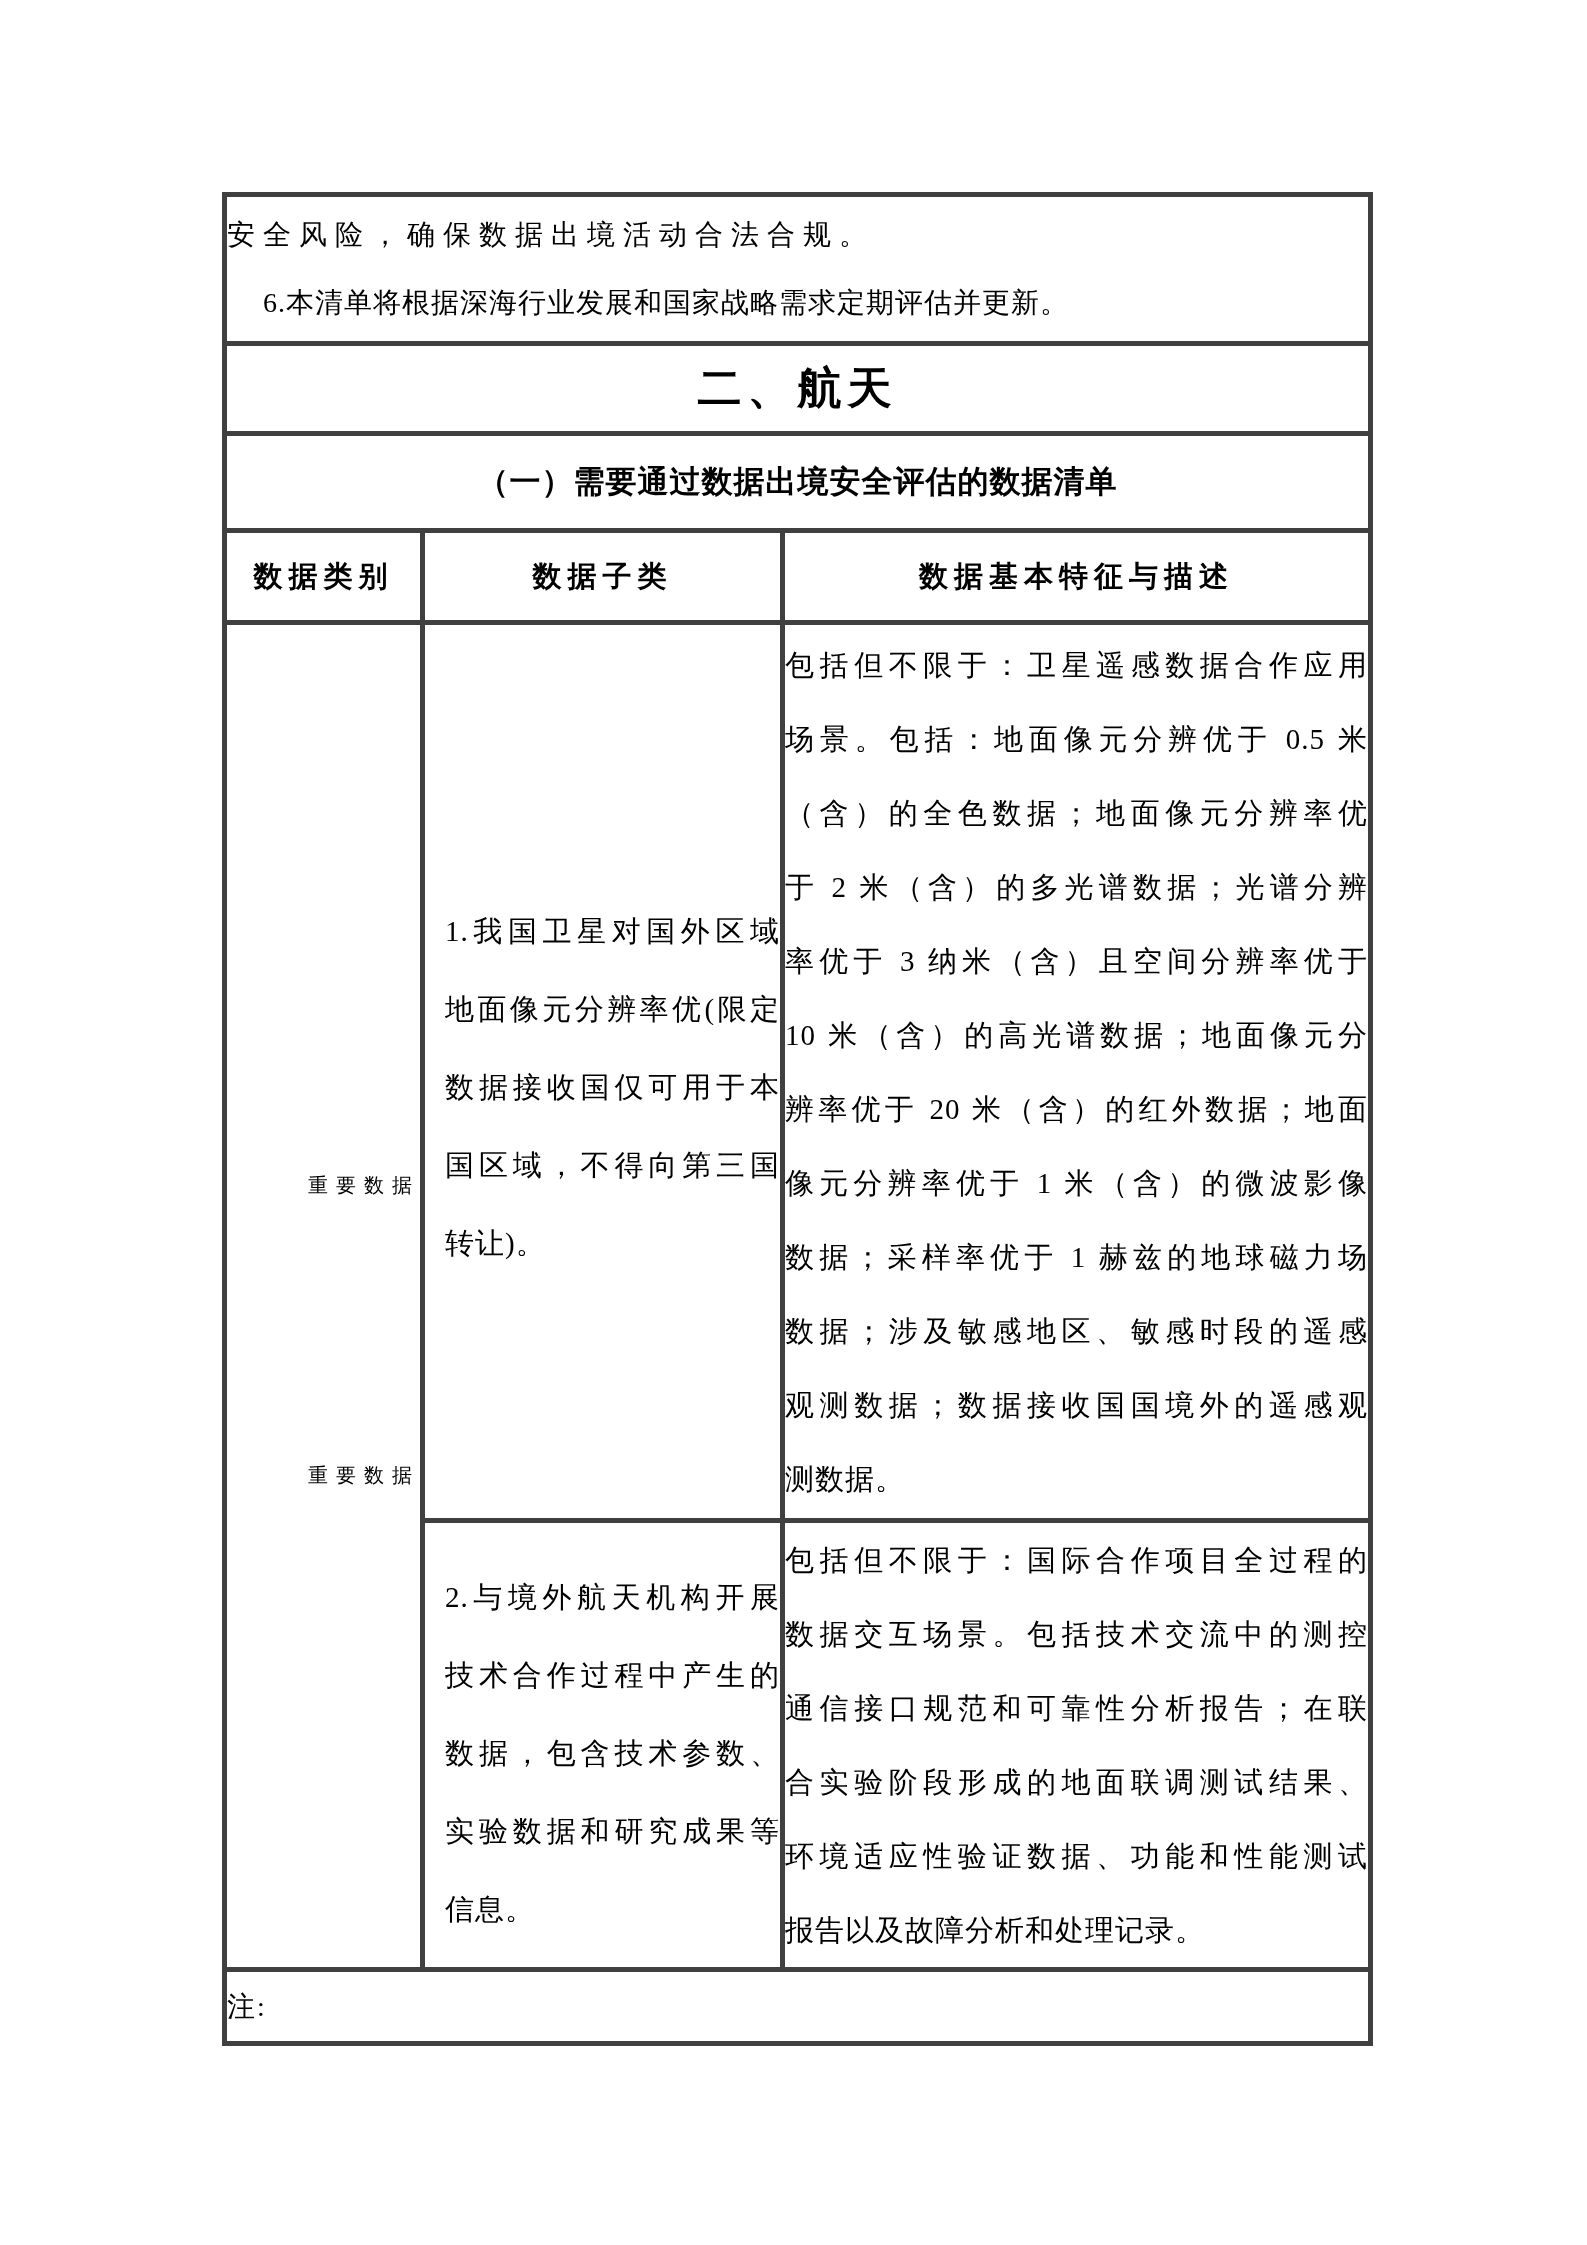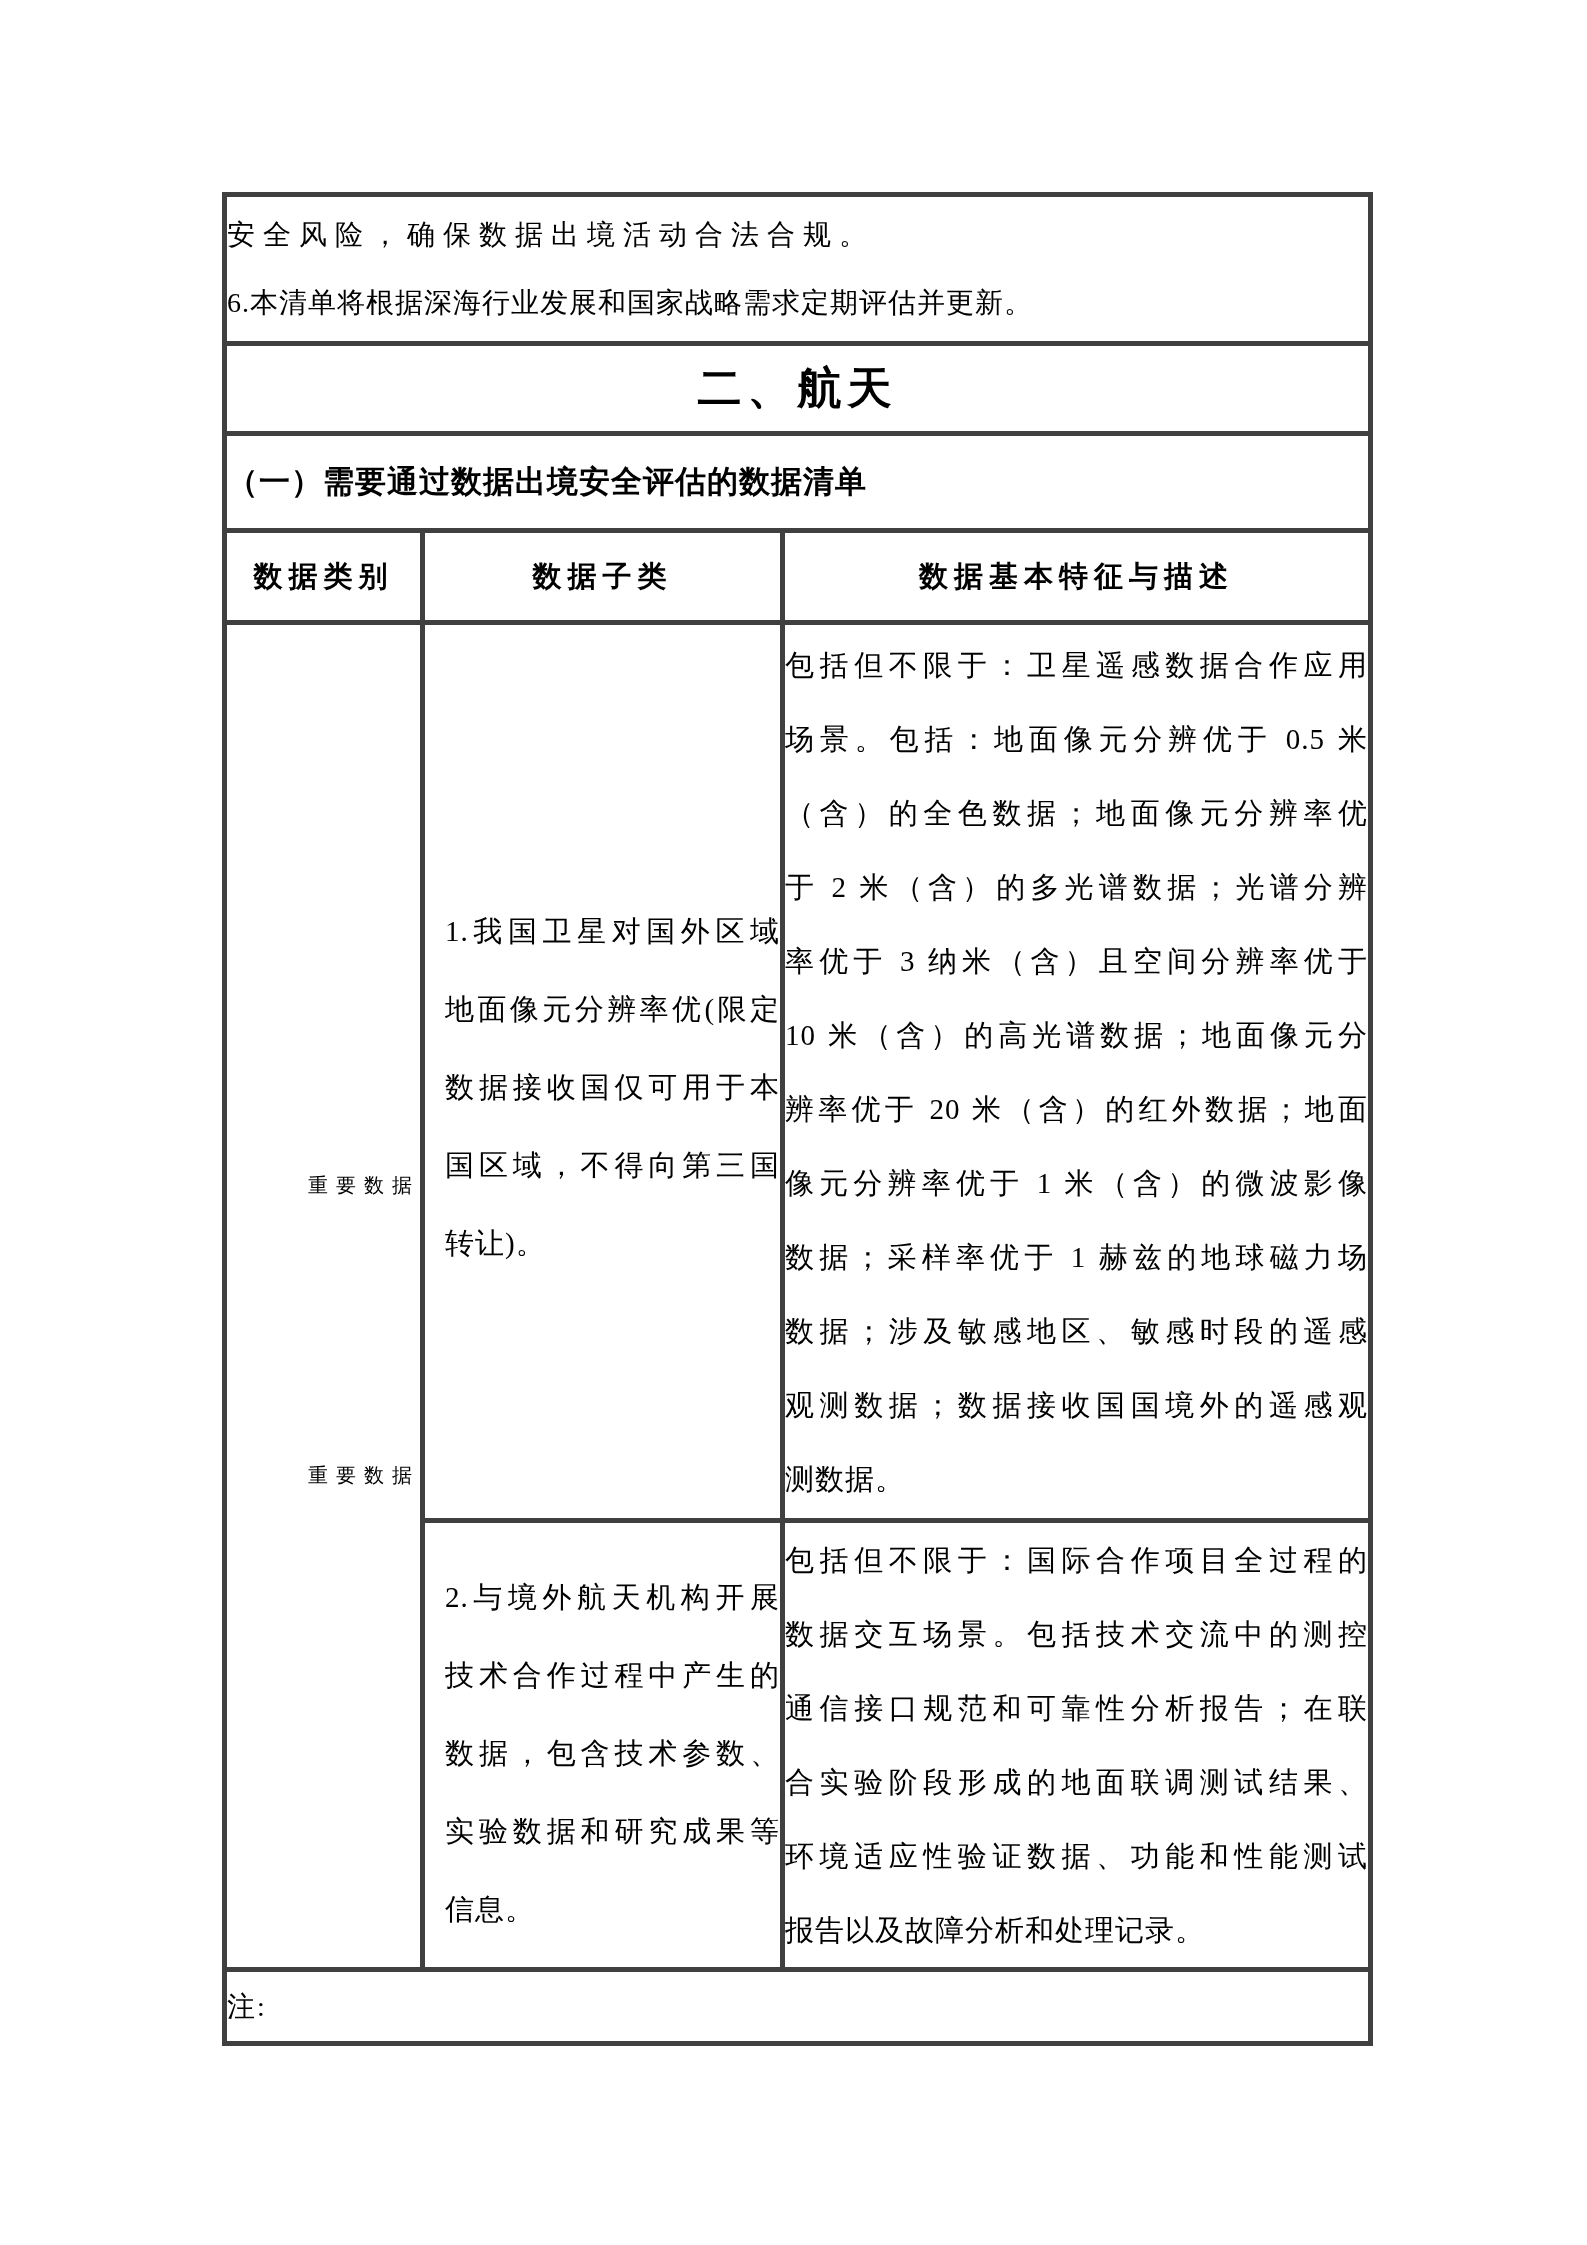--- a/index.html
+++ b/index.html
@@ -23,33 +23,34 @@
     border: 5px solid #404040;
     padding: 0;
     vertical-align: middle;
     font-family: Liberation Serif, serif;
   }
   
   tr.row-intro { height: 149px; }
   td.intro-cell { vertical-align: top; padding: 10px 16px 0 16px; }
   td.intro-cell p { margin: 0; font-size: 28px; line-height: 68px; white-space: nowrap; }
   p.intro-line-1 { letter-spacing: 8px; }
-  p.intro-line-2 { letter-spacing: 1px; }
+  p.intro-line-2 { letter-spacing: 1px; padding-left: 36px; }
   
   tr.row-title { height: 90px; }
   td.title-cell {
     text-align: center;
     font-family: "Liberation Sans", "DejaVu Sans", sans-serif;
     font-weight: 700;
     font-size: 44px;
     letter-spacing: 6px;
   }
   
   tr.row-subtitle { height: 97px; }
   td.subtitle-cell {
+    text-align: center;
     font-weight: 700;
     font-size: 31px;
     letter-spacing: 1px;
   }
   
   tr.row-header { height: 92px; }
   td.header-cell {
     text-align: center;
     font-weight: 700;
     font-size: 29px;

